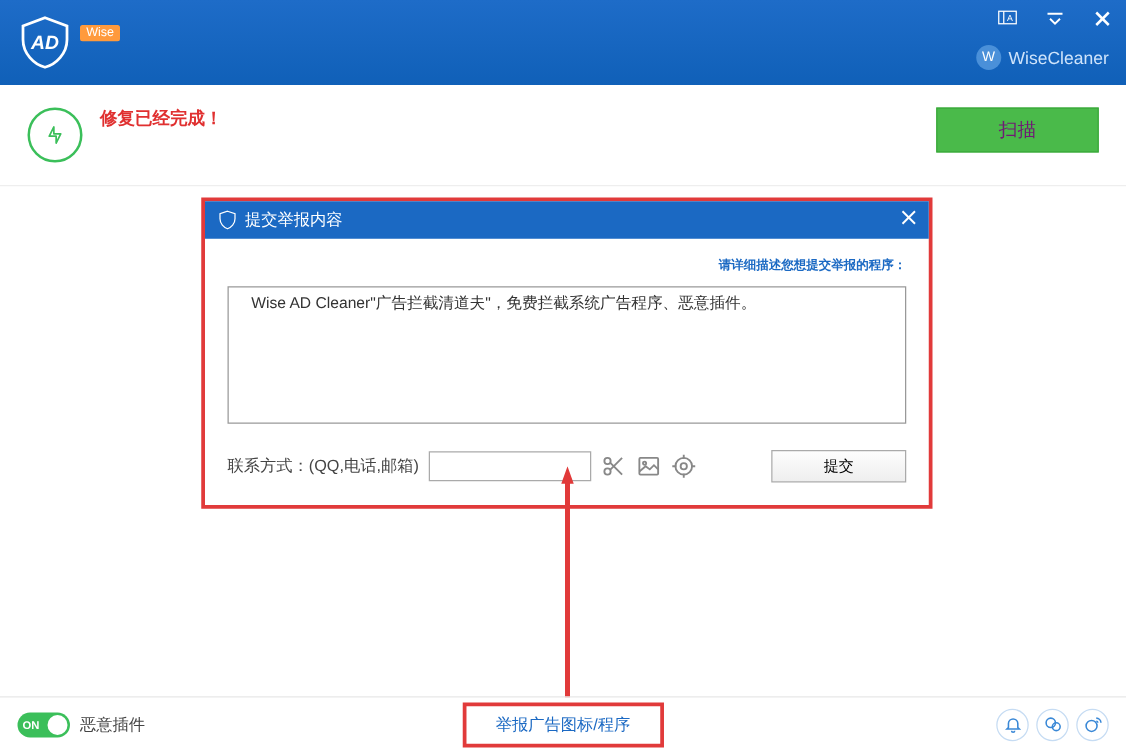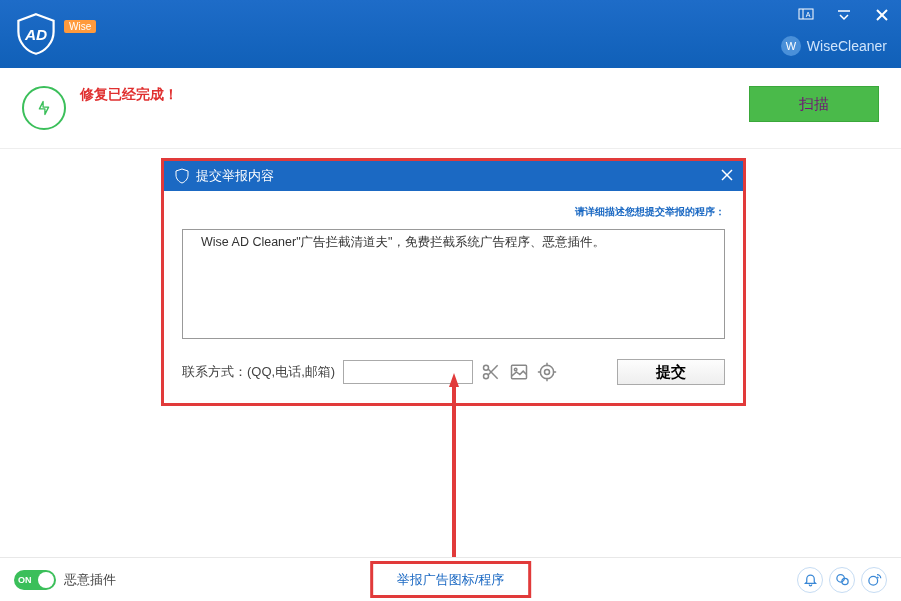--- a/index.html
+++ b/index.html
@@ -23,21 +23,21 @@
   .dialog-titlebar { background: #1b69c3; color: #fff; height: 30px; display: flex; align-items: center; padding: 0 10px; font-size: 13px; }
   .dialog-titlebar .shield-sm { width: 16px; height: 16px; margin-right: 6px; }
   .dialog-close { margin-left: auto; cursor: pointer; font-size: 16px; }
   .dialog-body { padding: 14px 18px 18px; }
   .dialog-heading { color: #1b69c3; font-size: 10px; font-weight: bold; margin-bottom: 10px; text-align: right; }
   .report-textarea { width: 100%; height: 110px; border: 1px solid #999; padding: 4px 18px; font-size: 12.5px; font-family: "Microsoft YaHei", sans-serif; resize: none; color: #333; }
   .dialog-footer { display: flex; align-items: center; margin-top: 16px; gap: 8px; }
   .contact-label { font-size: 13px; color: #444; }
   .contact-input { border: 1px solid #aaa; height: 24px; width: 130px; padding: 0 4px; font-size: 12px; }
   .tool-icon { color: #888; cursor: pointer; display: inline-flex; }
-  .submit-btn { margin-left: auto; width: 108px; height: 26px; background: linear-gradient(#fdfdfd,#eee); border: 1px solid #aaa; font-size: 15px; cursor: pointer; font-weight: bold; }
+  .submit-btn { margin-left: auto; width: 108px; height: 26px; background: linear-gradient(#fdfdfd,#eee); border: 1px solid #aaa; font-size: 12px; cursor: pointer; }
   .arrow { position: absolute; left: 448px; top: 373px; }
   .bottom-bar { position: absolute; bottom: 0; left: 0; right: 0; height: 44px; border-top: 1px solid #e8e8e8; display: flex; align-items: center; padding: 0 14px; }
   .toggle { width: 42px; height: 20px; border-radius: 10px; background: #3bbf5a; position: relative; display: flex; align-items: center; cursor: pointer; font-weight: bold; }
   .toggle .knob { width: 16px; height: 16px; border-radius: 50%; background: #fff; position: absolute; right: 2px; }
   .toggle .on-text { color: #fff; font-size: 9px; position: absolute; left: 4px; }
   .toggle-label { margin-left: 8px; font-size: 13px; color: #444; }
   .report-link-box { position: absolute; left: 50%; transform: translateX(-50%); border: 3px solid #e13a3a; padding: 6px 24px; }
   .report-link { color: #1b69c3; font-size: 13px; cursor: pointer; }
   .social { position: absolute; right: 14px; display: flex; gap: 6px; }
   .social span { width: 26px; height: 26px; border: 1px solid #c6dcf3; border-radius: 50%; display: flex; align-items: center; justify-content: center; color: #3a88d6; cursor: pointer; }

